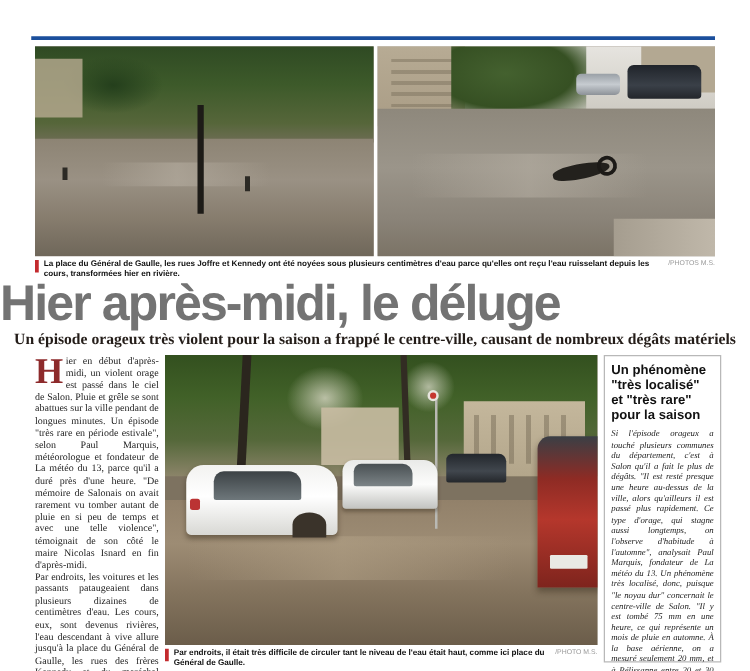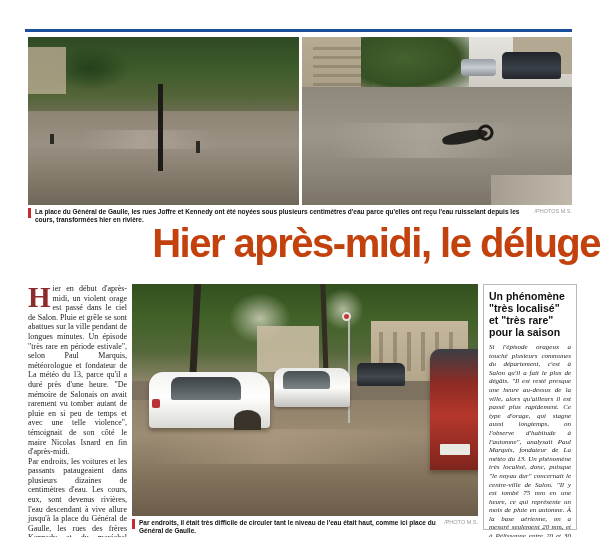--- a/index.html
+++ b/index.html
@@ -75,23 +75,23 @@
 
   
   .caption-row { display:flex; align-items:flex-start; font-family:"Liberation Sans",sans-serif; }
   .cap-tick { width:3px; height:10px; background:#c32a2e; margin-right:4px; flex:none; }
   .cap-text { font-size:6.5px; font-weight:bold; color:#111; line-height:8px; }
   .cap-credit { font-size:5.5px; color:#999; margin-left:auto; padding-left:6px; white-space:nowrap; }
   .top-caption { position:absolute; left:28px; top:208px; width:544px; }
 
   
   .headline {
-    position:absolute; left:0; top:221px; width:600px; text-align:right;
+    position:absolute; left:0; top:221px; width:600px; text-align:left;
     font-family:"Liberation Sans",sans-serif; font-weight:bold; font-size:40px;
-    letter-spacing:-1.5px; color:#c2410c;
+    letter-spacing:-1.5px; color:#737373;
   }
   .subheadline {
     position:absolute; left:0; top:264px; width:600px; text-align:center;
     font-family:"Liberation Serif",serif; font-weight:bold; font-size:12.5px; color:#241d19;
   }
 
   
   .main { position:absolute; left:28px; top:284px; width:544px; height:248px;
     display:flex; gap:5px; }
   .col-article { width:99px; flex:none; display:flex; flex-direction:column; }
@@ -195,20 +195,21 @@
     </div>
   </div>
 
   <div class="caption-row top-caption">
     <div class="cap-tick"></div>
     <div class="cap-text">La place du Général de Gaulle, les rues Joffre et Kennedy ont été noyées sous plusieurs centimètres d'eau parce qu'elles ont reçu l'eau ruisselant depuis les cours, transformées hier en rivière.</div>
     <div class="cap-credit">/PHOTOS M.S.</div>
   </div>
 
   <div class="headline">Hier après-midi, le déluge</div>
+  <div class="subheadline">Un épisode orageux très violent pour la saison a frappé le centre-ville, causant de nombreux dégâts matériels</div>
 
   <div class="main">
 
     <div class="col-article">
       <div class="article-text">
         <p><span class="dropcap">H</span><span>ier en début d'après-midi, un violent orage est passé dans le ciel de Salon. Pluie et grêle se sont abattues sur la ville pendant de longues minutes. Un épisode "très rare en période estivale", selon Paul Marquis, météorologue et fondateur de La météo du 13, parce qu'il a duré près d'une heure. "De mémoire de Salonais on avait rarement vu tomber autant de pluie en si peu de temps et avec une telle violence", témoignait de son côté le maire Nicolas Isnard en fin d'après-midi.</span></p>
         <p>Par endroits, les voitures et les passants pataugeaient dans plusieurs dizaines de centimètres d'eau. Les cours, eux, sont devenus rivières, l'eau descendant à vive allure jusqu'à la place du Général de Gaulle, les rues des frères Kennedy et du maréchal Joffre, endroits les plus bas de la ville. Jusqu'à 70 centimètres ont notamment été relevés rue Kennedy, mettant à mal les nombreux com-</p>
       </div>
 
     </div>

